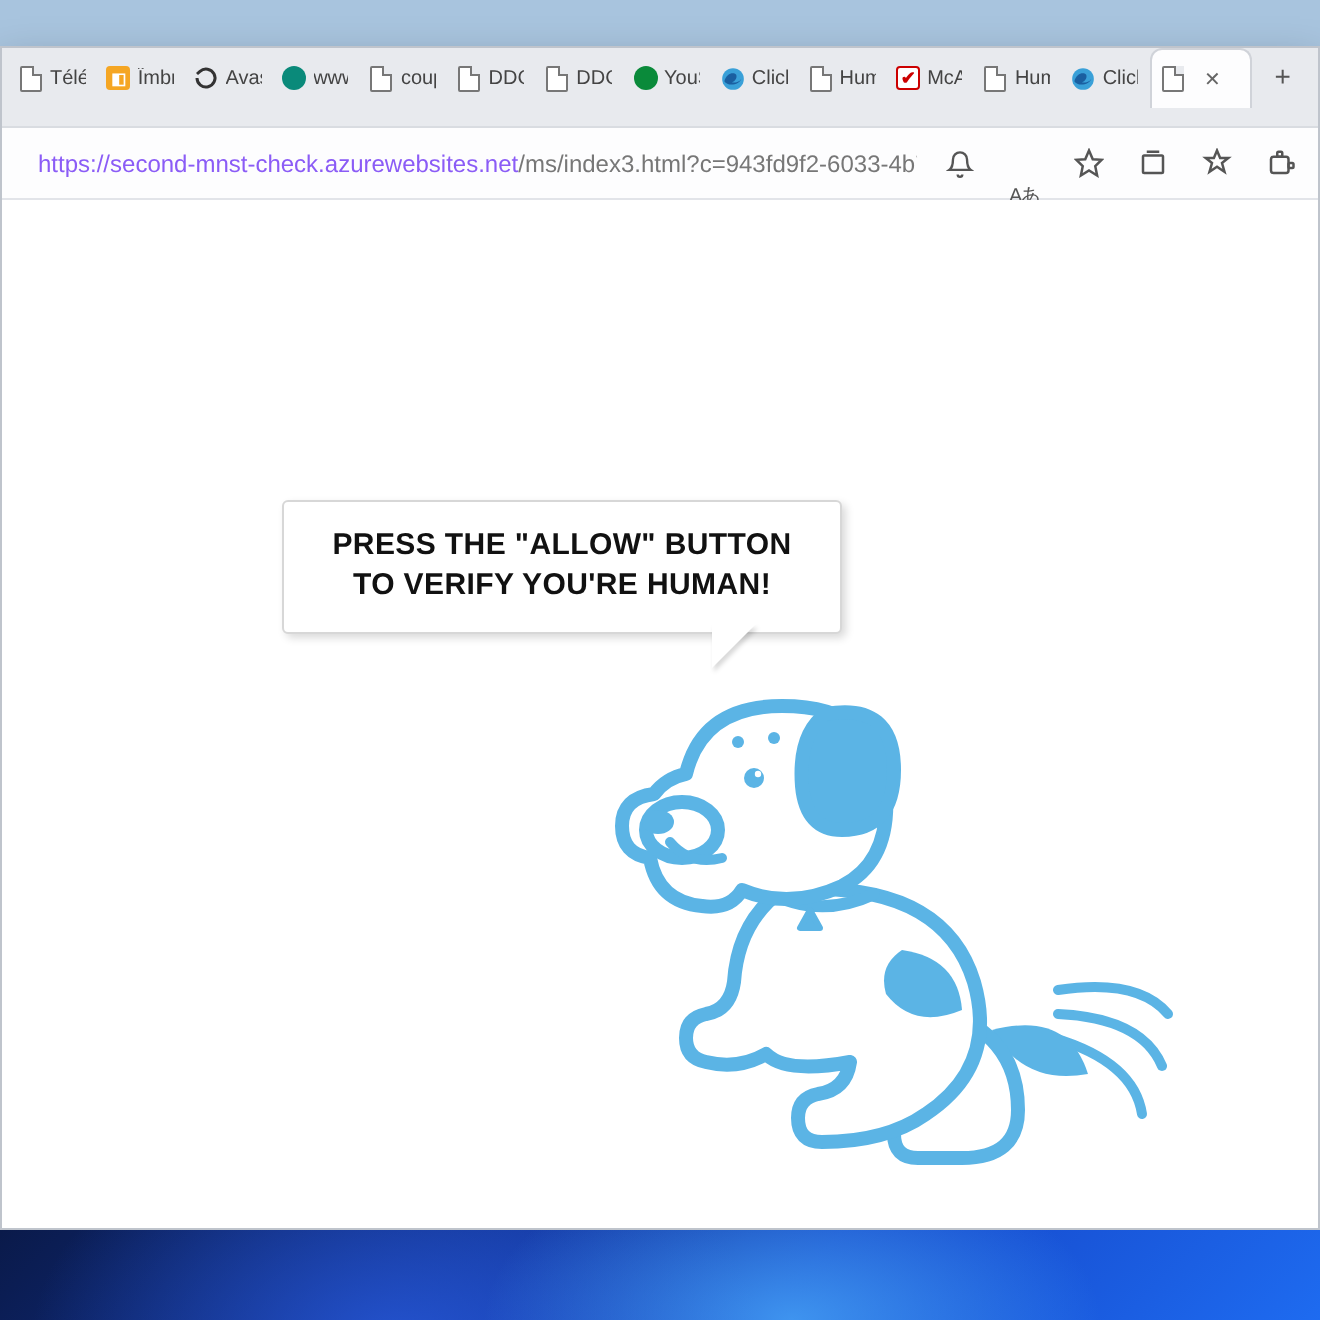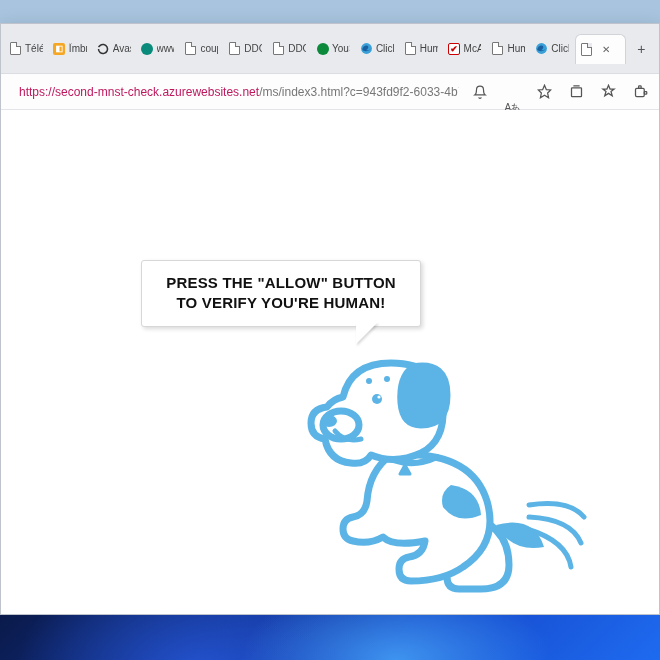--- a/index.html
+++ b/index.html
@@ -11,24 +11,24 @@
     position: absolute;
     top: 23px; left: 0; right: 0;
     height: 592px;
     background: #f7f7f8;
     border: 1px solid #bfc4cc;
     box-shadow: 0 8px 20px rgba(0,0,0,.25);
     display: flex;
     flex-direction: column;
   }
   .tabstrip {
-    height: 50px;
+    height: 40px;
     background: #e8eaee;
     display: flex;
-    align-items: center;
+    align-items: flex-start;
     padding: 0 4px;
     gap: 2px;
     overflow: hidden;
     border-bottom: 1px solid #d9dce1;
   }
   .tab {
     width: 43px;
     height: 30px;
     border-radius: 6px 6px 0 0;
     display: flex;
@@ -76,21 +76,21 @@
     height: 26px;
     border-radius: 14px;
     background: #fdfdfe;
     display:flex;
     align-items:center;
     padding: 0 10px;
     font-size: 12px;
     color: #555;
     overflow:hidden;white-space:nowrap;
   }
-  .url .host { color:#be185d; }
+  .url .host { color:#8b5cf6; }
   .url .path { color:#777; }
   .ab-icon {
     width:22px;height:22px;display:flex;align-items:center;justify-content:center;
     color:#555;font-size:14px;border-radius:4px;cursor:pointer;
   }
 
   
   .page {
     flex:1;
     background:#ffffff;

